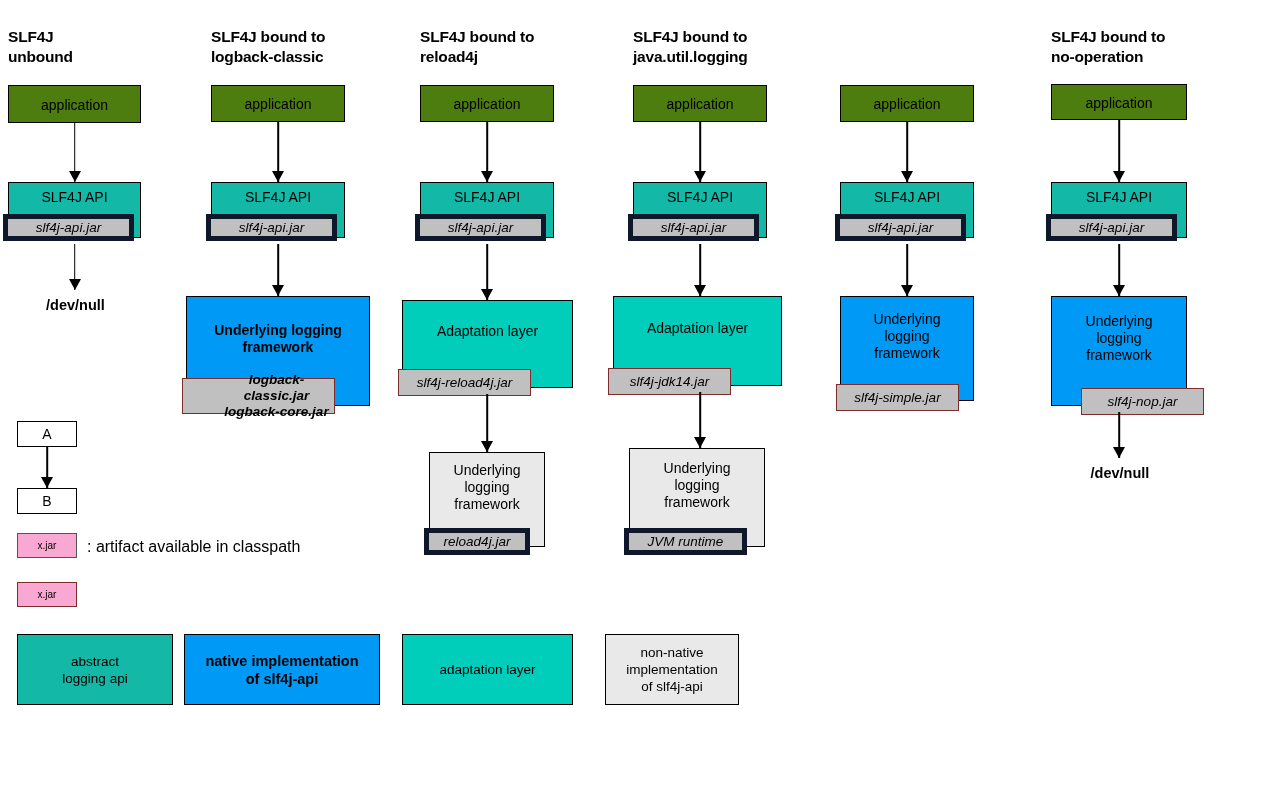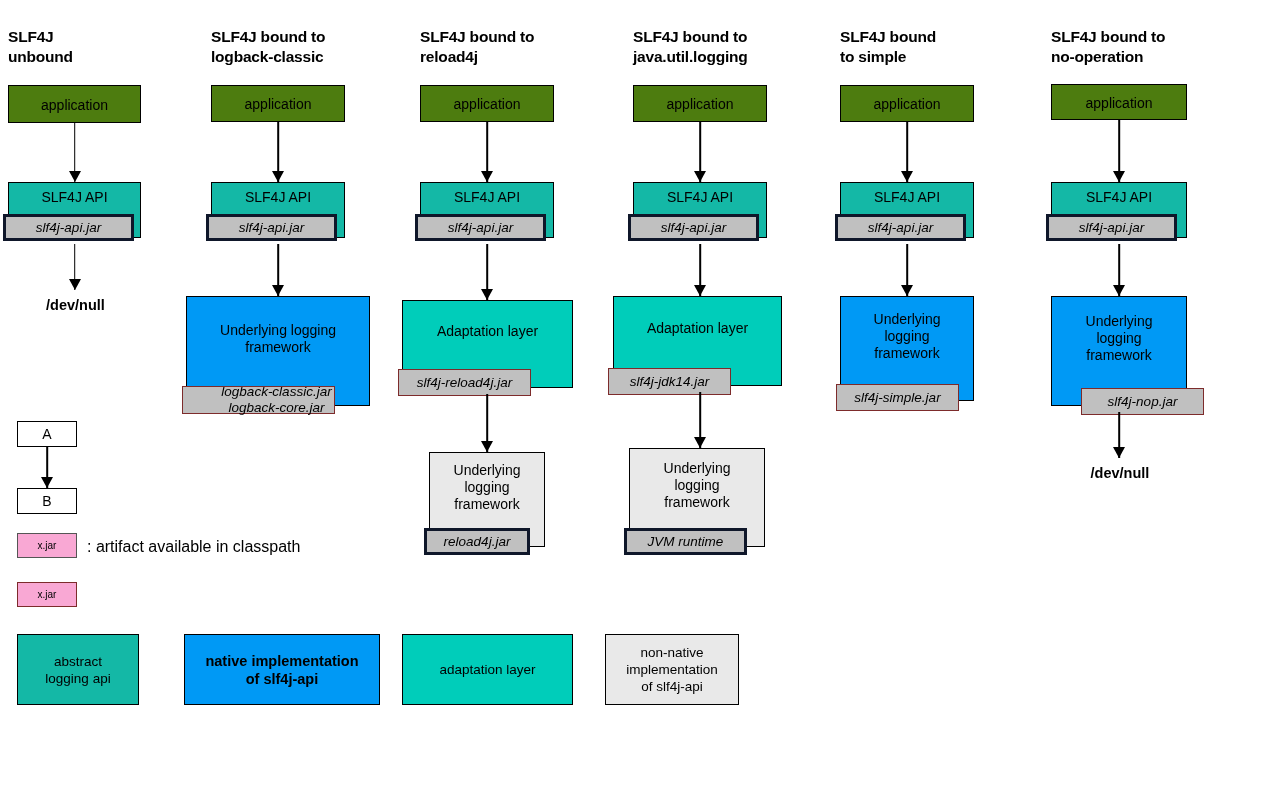--- a/index.html
+++ b/index.html
@@ -20,21 +20,21 @@
     position:absolute;box-sizing:border-box;border:1px solid #000;
     display:flex;flex-direction:column;align-items:center;
   }
   .node .ntitle{
     font-size:14px;line-height:17px;text-align:center;
     white-space:pre-line;width:100%;
   }
   
   .jar{
     position:absolute;box-sizing:border-box;
-    background:#c0c0c0;border:3px solid #0f172a;
+    background:#c0c0c0;border:5px solid #0f172a;
     font-style:italic;font-size:13.5px;line-height:16px;
     text-align:center;white-space:pre-line;
     display:flex;align-items:center;justify-content:center;
     flex-direction:column;
   }
   .jar.binding{border:1px solid #7d2b2b;}
 
   .green{background:#4d7c0f;}
   .lblue{background:#14b8a6;}
   .bblue{background:#0099f5;}
@@ -107,24 +107,24 @@
     <div class="plaintext" style="left: 30.5px; top: 296px; width: 90px; text-align: center;">/dev/null</div>
     <div class="col-title" style="left: 211px; top: 27px; width: 200px;">SLF4J bound to
 logback-classic</div>
     <div class="node green" style="left: 211px; top: 85px; width: 134px; height: 37px; padding-top: 10px;">
       <div class="ntitle">application</div>
     </div>
     <div class="node lblue" style="left: 211px; top: 182px; width: 134px; height: 56px; padding-top: 6px;">
       <div class="ntitle">SLF4J API</div>
       <div class="jar" style="left: -6px; bottom: -4px; width: 131px; height: 27px;">slf4j-api.jar</div>
     </div>
-    <div class="node bblue" style="left: 186px; top: 296px; width: 184px; height: 110px; padding-top: 25px;">
+    <div class="node bblue" style="left: 186px; top: 296px; width: 184px; height: 110px; padding-top: 25px; font-weight: bold;">
       <div class="ntitle">Underlying logging
 framework</div>
-      <div class="jar binding" style="left: -5px; bottom: -9px; width: 153px; height: 28px; padding-left: 36px;">logback-classic.jar
+      <div class="jar binding" style="left: -5px; bottom: -9px; width: 153px; height: 36px; padding-left: 36px;">logback-classic.jar
 logback-core.jar</div>
     </div>
     <div class="arrow" style="left: 278px; top: 122px;">
       <div class="shaft" style="height: 60px;"></div>
       <div class="head" style="top: 49px;"></div>
     </div>
     <div class="arrow" style="left: 278px; top: 244px;">
       <div class="shaft" style="height: 52px;"></div>
       <div class="head" style="top: 41px;"></div>
     </div>
@@ -183,22 +183,20 @@
       <div class="head" style="top: 49px;"></div>
     </div>
     <div class="arrow" style="left: 700px; top: 244px;">
       <div class="shaft" style="height: 52px;"></div>
       <div class="head" style="top: 41px;"></div>
     </div>
     <div class="arrow" style="left: 700px; top: 392px;">
       <div class="shaft" style="height: 56px;"></div>
       <div class="head" style="top: 45px;"></div>
     </div>
-    <div class="col-title" style="left: 840px; top: 27px; width: 200px;">SLF4J bound
-to simple</div>
     <div class="node green" style="left: 840px; top: 85px; width: 134px; height: 37px; padding-top: 10px;">
       <div class="ntitle">application</div>
     </div>
     <div class="node lblue" style="left: 840px; top: 182px; width: 134px; height: 56px; padding-top: 6px;">
       <div class="ntitle">SLF4J API</div>
       <div class="jar" style="left: -6px; bottom: -4px; width: 131px; height: 27px;">slf4j-api.jar</div>
     </div>
     <div class="node bblue" style="left: 840px; top: 296px; width: 134px; height: 105px; padding-top: 14px;">
       <div class="ntitle">Underlying
 logging
@@ -243,21 +241,21 @@
     <div class="plaintext" style="left: 1075px; top: 464px; width: 90px; text-align: center;">/dev/null</div>
     <div class="legend-box" style="left: 17px; top: 421px; width: 60px; height: 26px;">A</div>
     <div class="legend-box" style="left: 17px; top: 488px; width: 60px; height: 26px;">B</div>
     <div class="arrow" style="left: 47px; top: 447px;">
       <div class="shaft" style="height: 41px;"></div>
       <div class="head" style="top: 30px;"></div>
     </div>
     <div class="legend-chip" style="left: 17px; top: 533px; width: 60px; height: 25px;">x.jar</div>
     <div class="legend-label" style="left: 87px; top: 538px;">: artifact available in classpath</div>
     <div class="legend-chip binding" style="left: 17px; top: 582px; width: 60px; height: 25px;">x.jar</div>
-    <div class="swatch lblue" style="left: 17px; top: 634px; width: 122px; height: 71px;">abstract
+    <div class="swatch lblue" style="left: 17px; top: 634px; width: 156px; height: 71px;">abstract
 logging api</div>
     <div class="swatch bblue bold" style="left: 184px; top: 634px; width: 196px; height: 71px;">native implementation
 of slf4j-api</div>
     <div class="swatch teal" style="left: 402px; top: 634px; width: 171px; height: 71px;">adaptation layer</div>
     <div class="swatch lgray" style="left: 605px; top: 634px; width: 134px; height: 71px;">non-native
 implementation
 of slf4j-api</div>
   </div>
 
 </body></html>

